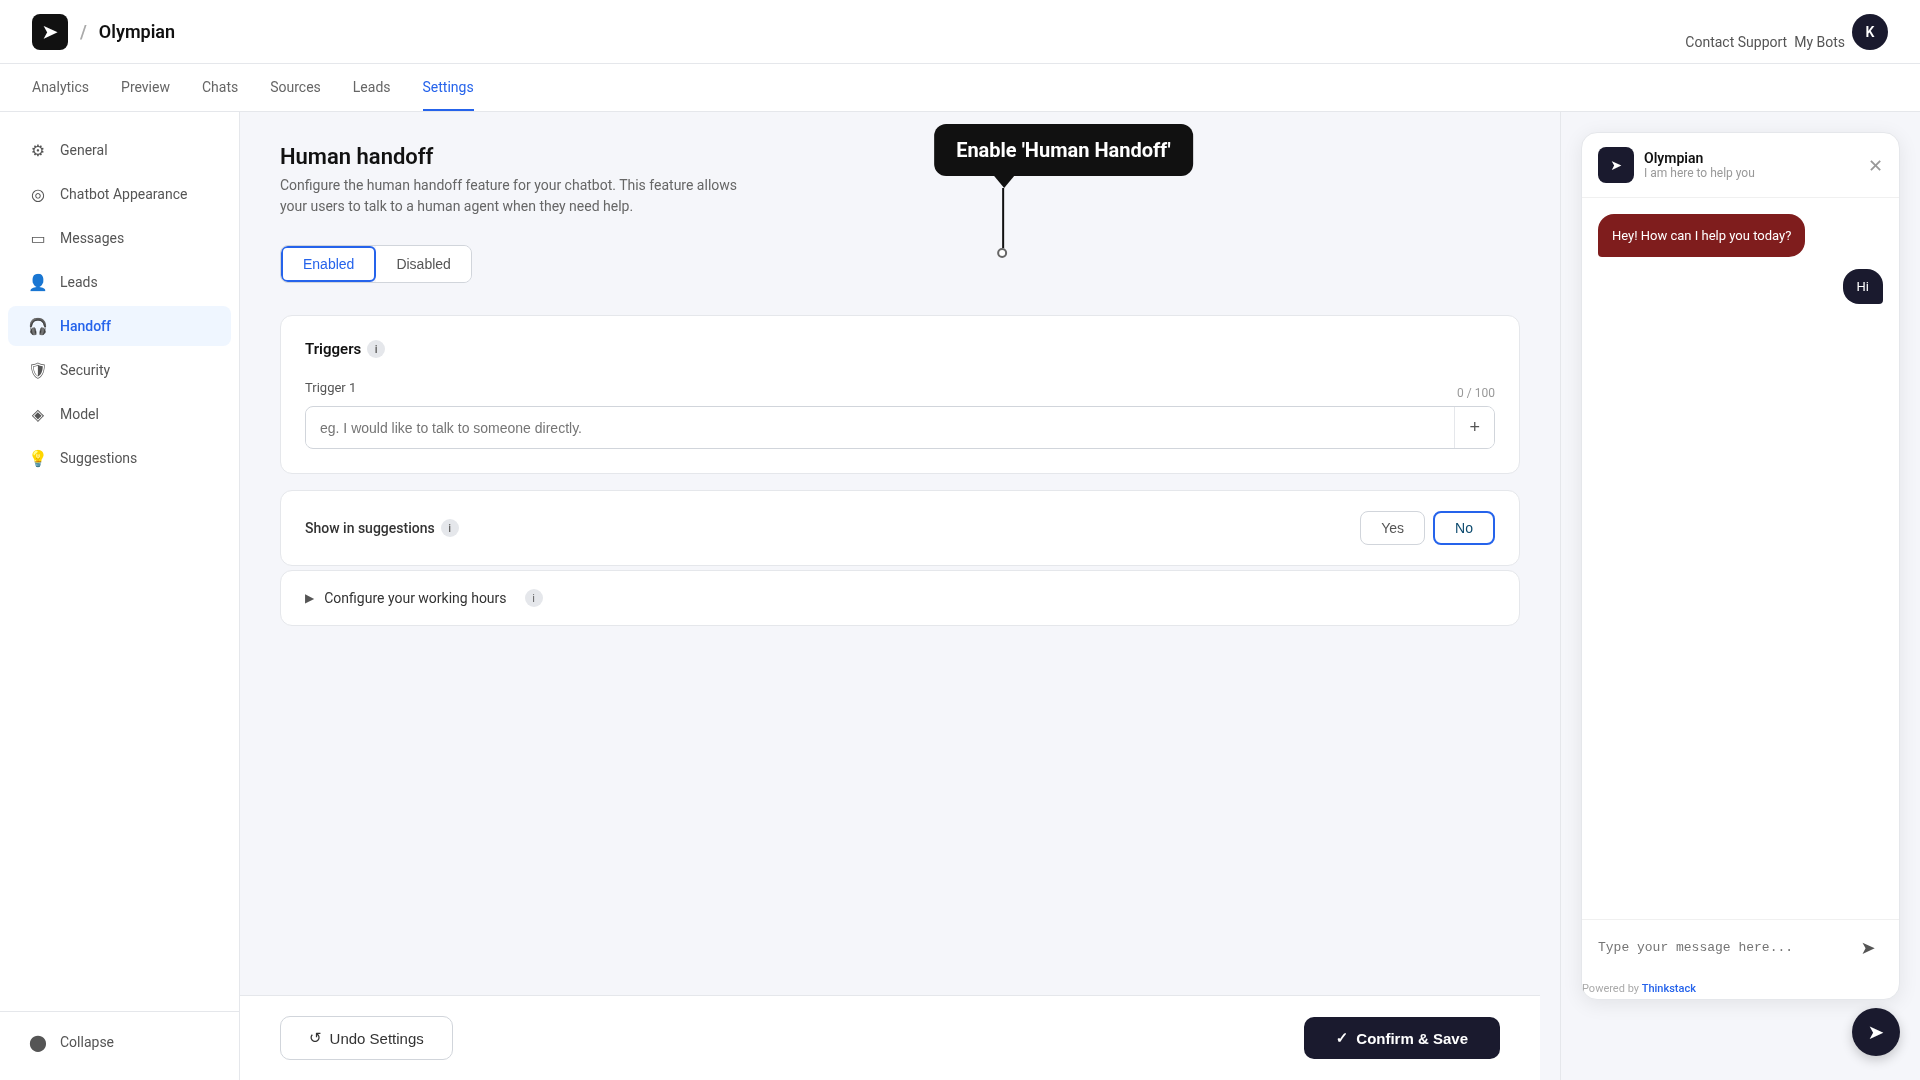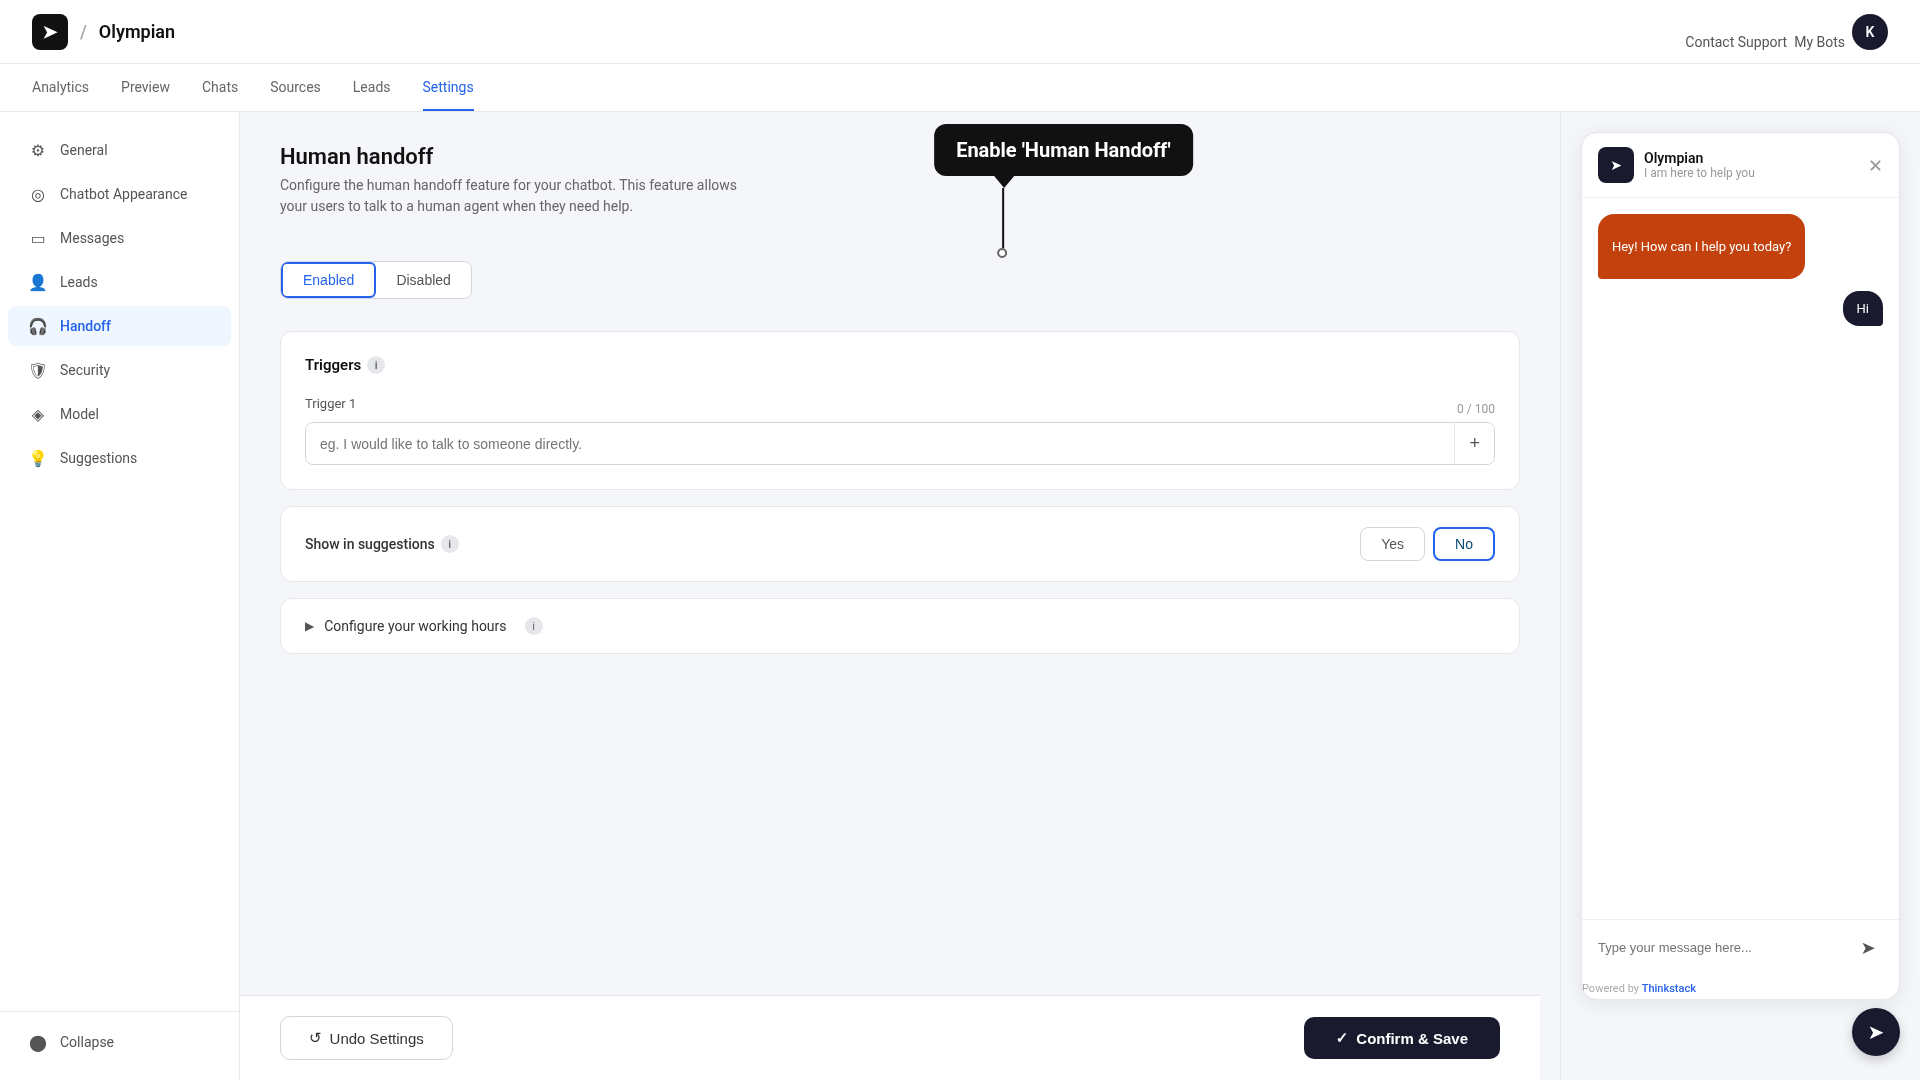--- a/index.html
+++ b/index.html
@@ -128,21 +128,21 @@
       font-size: 22px;
       font-weight: 600;
       color: #111;
       margin-bottom: 6px;
     }
     .section-desc {
       font-size: 14px;
       color: #666;
       max-width: 480px;
       line-height: 1.5;
-      margin-bottom: 44px;
+      margin-bottom: 28px;
     }
 
     
     .toggle-group {
       display: flex;
       border: 1px solid #d1d5db;
       border-radius: 8px;
       overflow: hidden;
       width: fit-content;
       margin-bottom: 32px;
@@ -227,21 +227,21 @@
 
     
     .suggestions-card {
       background: #fff;
       border: 1px solid #e5e7eb;
       border-radius: 12px;
       padding: 20px 24px;
       display: flex;
       align-items: center;
       justify-content: space-between;
-      margin-bottom: 16px;
+      margin-bottom: 4px;
     }
     .suggestions-label {
       display: flex;
       align-items: center;
       gap: 6px;
       font-size: 14px;
       font-weight: 500;
       color: #333;
     }
     .yes-no-group {
@@ -366,23 +366,23 @@
     .chat-messages {
       flex: 1;
       padding: 16px;
       display: flex;
       flex-direction: column;
       gap: 12px;
       overflow-y: auto;
       min-height: 200px;
     }
     .msg-bot {
-      background: #c2410c;
-      color: #fff;
-      padding: 25px 14px;
+      background: #7f1d1d;
+      color: #fff;
+      padding: 14px 14px;
       border-radius: 16px 16px 16px 4px;
       font-size: 13px;
       max-width: 80%;
       align-self: flex-start;
     }
     .msg-user {
       background: #1a1a2e;
       color: #fff;
       padding: 10px 14px;
       border-radius: 16px 16px 4px 16px;
@@ -397,20 +397,21 @@
       align-items: center;
       gap: 8px;
     }
     .chat-input {
       flex: 1;
       border: none;
       outline: none;
       font-size: 13px;
       color: #aaa;
       background: transparent;
+      font-family: Liberation Mono, monospace;
     }
     .chat-send-btn {
       width: 30px; height: 30px;
       display: flex; align-items: center; justify-content: center;
       cursor: pointer;
       color: #555;
       font-size: 18px;
     }
     .chat-powered {
       text-align: left;

